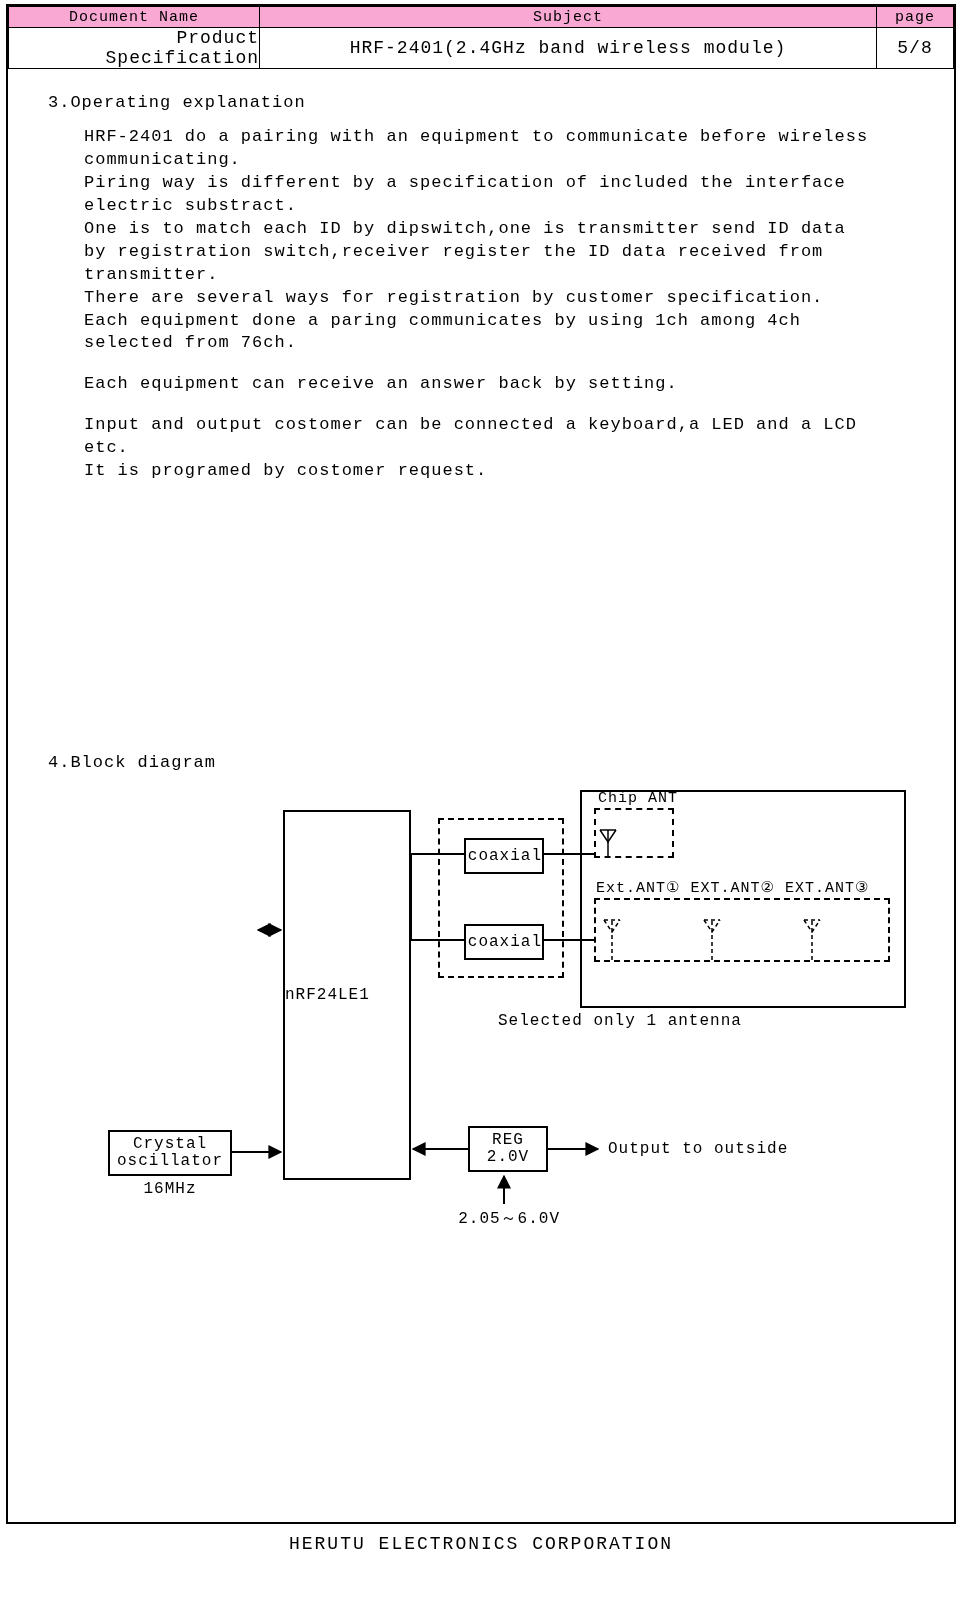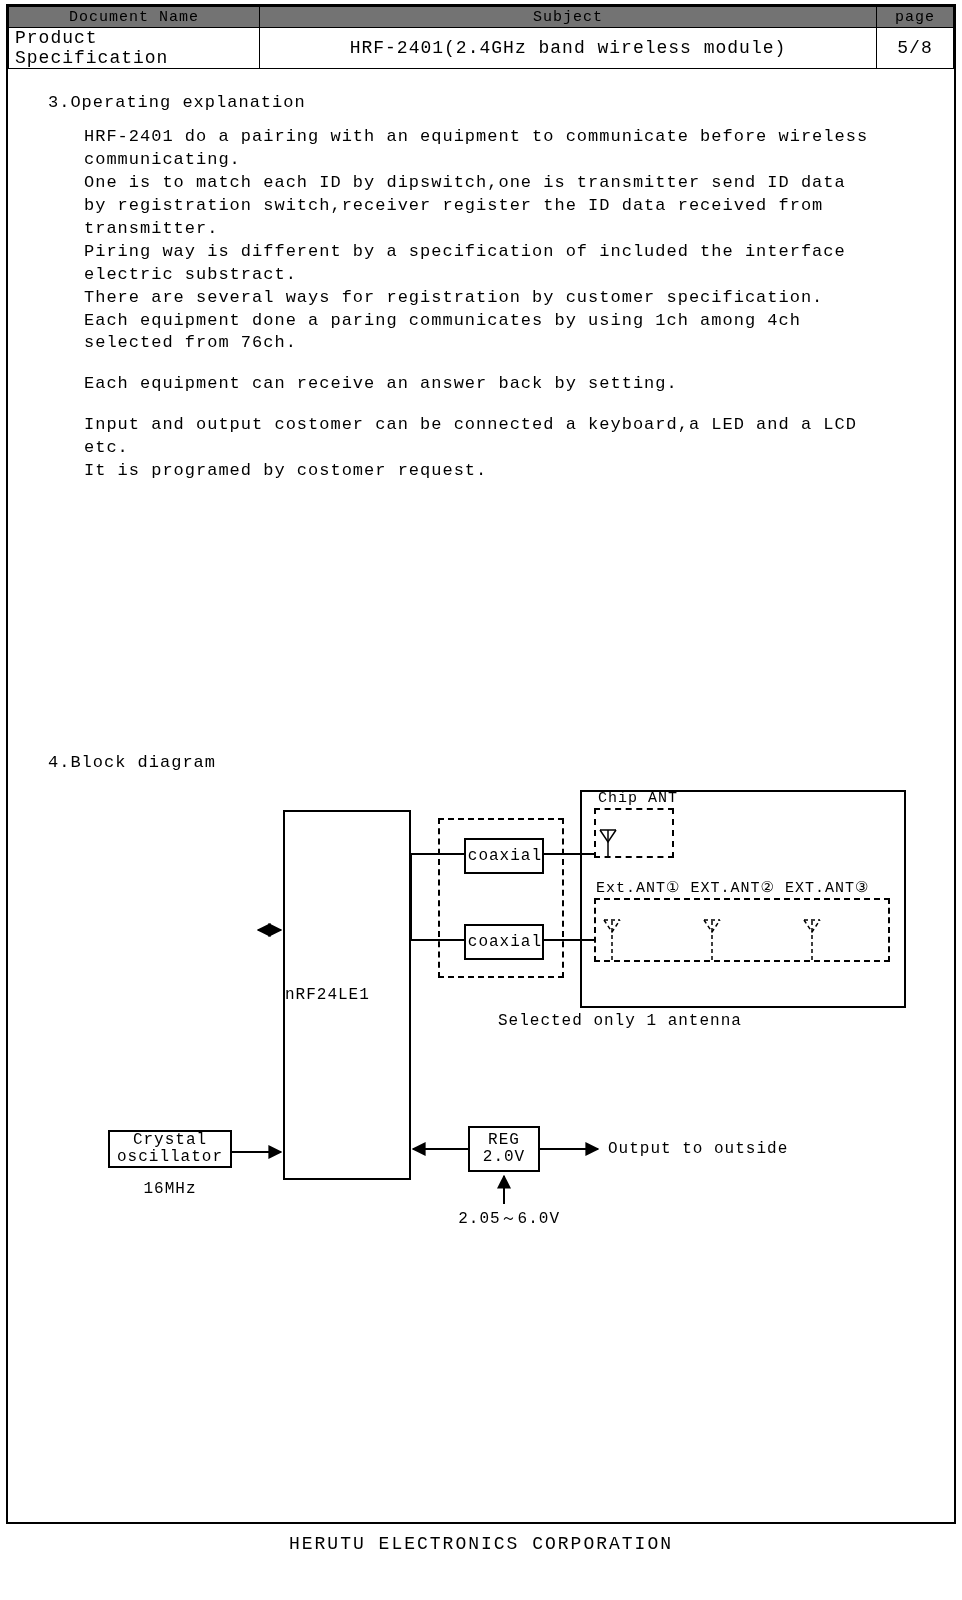--- a/index.html
+++ b/index.html
@@ -25,21 +25,21 @@
     font-size: 16px;
   }
   table.header-tbl td,
   table.header-tbl th {
     border: 1px solid #000;
     text-align: center;
     vertical-align: middle;
     padding: 0;
   }
   table.header-tbl th {
-    background: #737373;
+    background: #f9a8d4;
     font-weight: normal;
     height: 20px;
     font-size: 15px;
   }
   table.header-tbl td {
     height: 38px;
     font-size: 18px;
   }
   .col-docname { width: 250px; }
   .col-subject { }
@@ -74,37 +74,37 @@
     text-align: center;
     box-sizing: border-box;
   }
   .box-inner {
     position: absolute;
     left: 0; right: 0;
   }
   .gpio-box { left: 22px; top: 20px; width: 126px; height: 240px; }
   .gpio-lines { top: 34px; line-height: 2.2; }
   .nrf-box { left: 175px; top: 20px; width: 128px; height: 370px; display:flex; align-items:center; justify-content:flex-start;}
-  .crystal-box { left: 0px; top: 340px; width: 124px; height: 38px; display:flex; align-items:center; justify-content:center; line-height:1.1;}
+  .crystal-box { left: 0px; top: 340px; width: 124px; height: 46px; display:flex; align-items:center; justify-content:center; line-height:1.1;}
   .crystal-sub { position:absolute; left:0; top:390px; width:124px; text-align:center; }
   .coax-box { border:2px solid #000; position:absolute; width:76px; height:32px; display:flex; align-items:center; justify-content:flex-end; background:#fff;}
   .coax1 { left: 356px; top: 48px; }
   .coax2 { left: 356px; top: 134px; }
   .dashed-group {
     position: absolute;
     border: 2px dashed #000;
     box-sizing: border-box;
     background: transparent;
   }
   .coax-dashed { left: 330px; top: 28px; width: 126px; height: 160px; }
   .ant-outer { left: 472px; top: 0px; width: 326px; height: 218px; }
   .chip-ant-dashed { left: 486px; top: 18px; width: 80px; height: 50px; }
   .ext-ant-dashed { left: 486px; top: 108px; width: 296px; height: 64px; }
   .ant-note { position:absolute; left: 390px; top: 222px; }
-  .reg-box { left: 360px; top: 336px; width: 72px; height: 46px; display:flex; align-items:center; justify-content:center; line-height:1.1;}
+  .reg-box { left: 360px; top: 336px; width: 80px; height: 46px; display:flex; align-items:center; justify-content:center; line-height:1.1;}
   .output-lbl { position:absolute; left: 500px; top: 350px; }
   .vrange { position:absolute; left: 342px; top: 418px; width:110px; text-align:right;}
   .footer {
     text-align: center;
     font-size: 18px;
     padding: 10px 0;
     letter-spacing: 2px;
   }
   svg.diagram-svg {
     position: absolute;
@@ -120,33 +120,33 @@
 
 <div class="page-frame">
   <table class="header-tbl">
     <tbody>
         <tr>
       <th class="col-docname">Document Name</th>
       <th class="col-subject">Subject</th>
       <th class="col-page">page</th>
     </tr>
     <tr>
-      <td style="text-align:left;padding-left:6px;">Product Specification</td>
+      <td style="text-align:right;padding-left:6px;">Product Specification</td>
       <td>HRF-2401(2.4GHz band wireless module)</td>
       <td>5/8</td>
     </tr>
   </tbody>
     </table>
 
   <div class="content">
     <div class="sec-title">3.Operating explanation</div>
     <div class="para-block">
       <div>HRF-2401 do a pairing with an equipment to communicate before wireless communicating.</div>
+      <div>Piring way is different by a specification of included the interface electric substract.</div>
       <div>One is to match each ID by dipswitch,one is transmitter send ID data by registration switch,receiver register the ID data received from transmitter.</div>
-      <div>Piring way is different by a specification of included the interface electric substract.</div>
       <div>There are several ways for registration by customer specification.</div>
       <div>Each equipment done a paring communicates by using 1ch among 4ch selected from 76ch.</div>
       <div class="spacer-sm"></div>
       <div>Each equipment can receive an answer back by setting.</div>
       <div class="spacer-sm"></div>
       <div>Input and output costomer can be connected a keyboard,a LED and a LCD etc.</div>
       <div>It is programed by costomer request.</div>
     </div>
 
     <div class="sec-title sec4">4.Block diagram</div>

